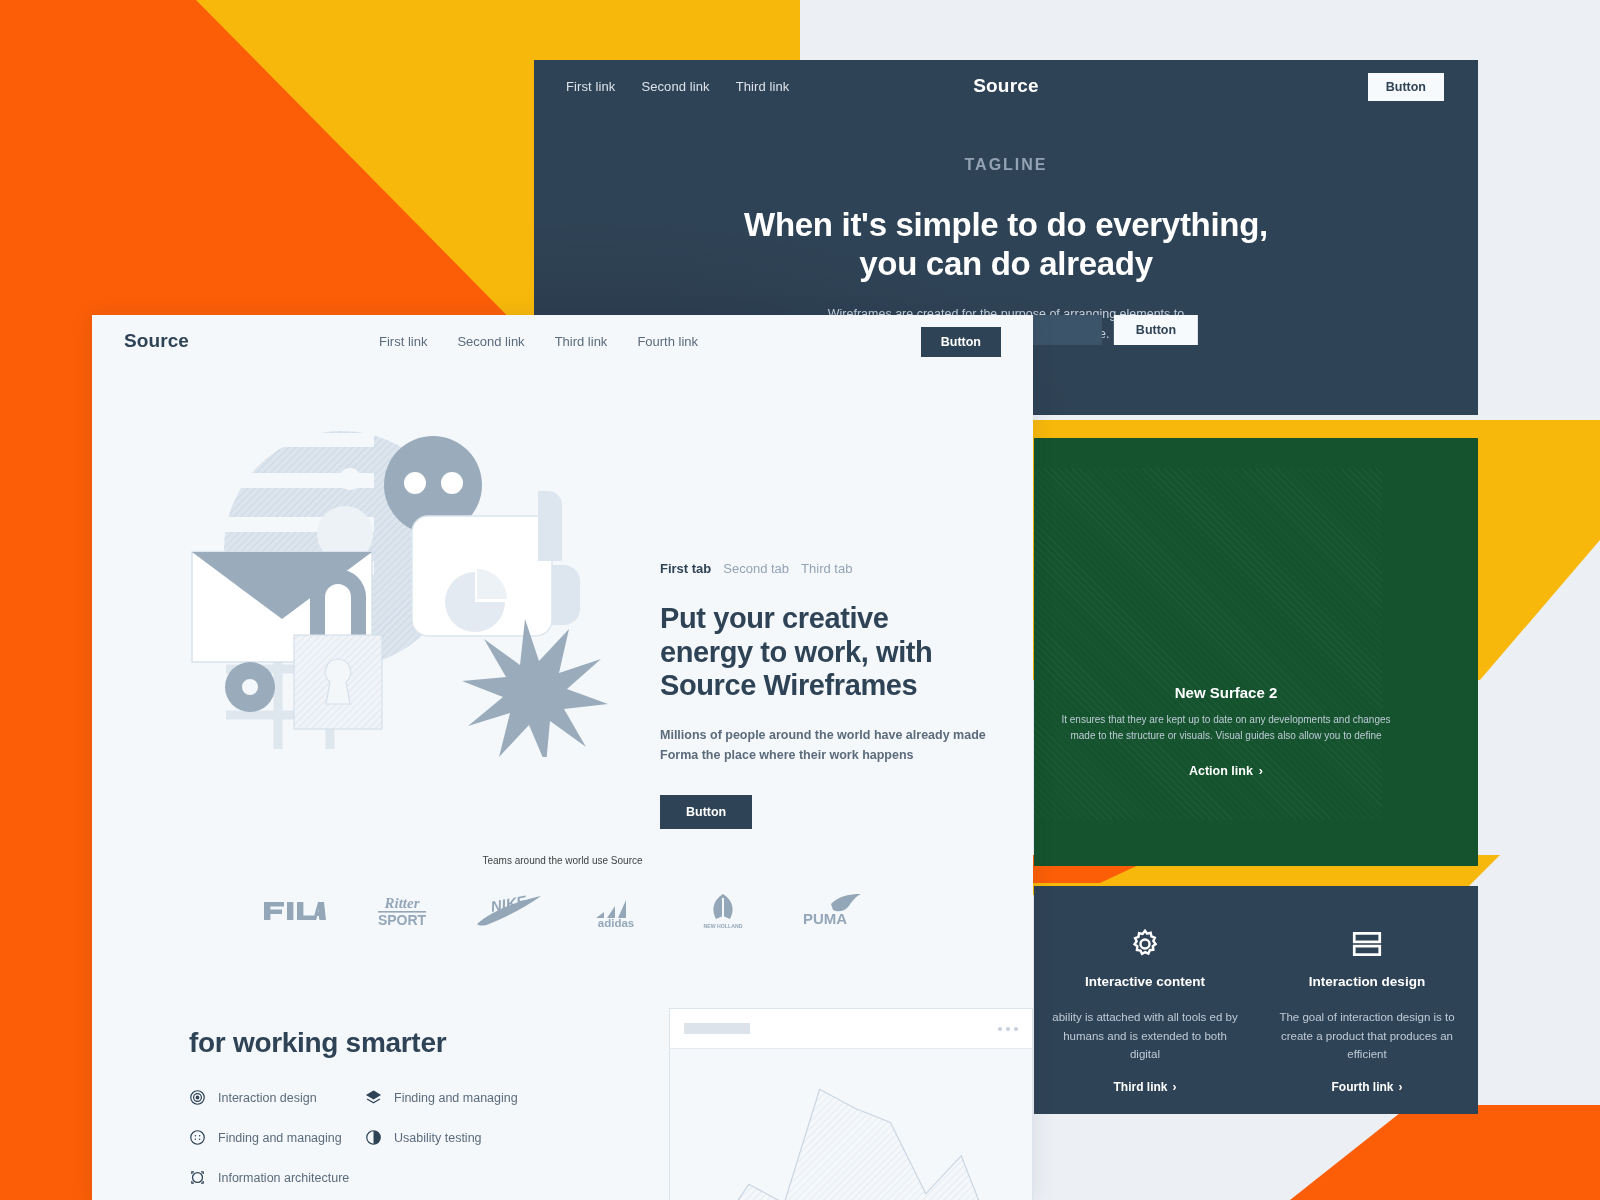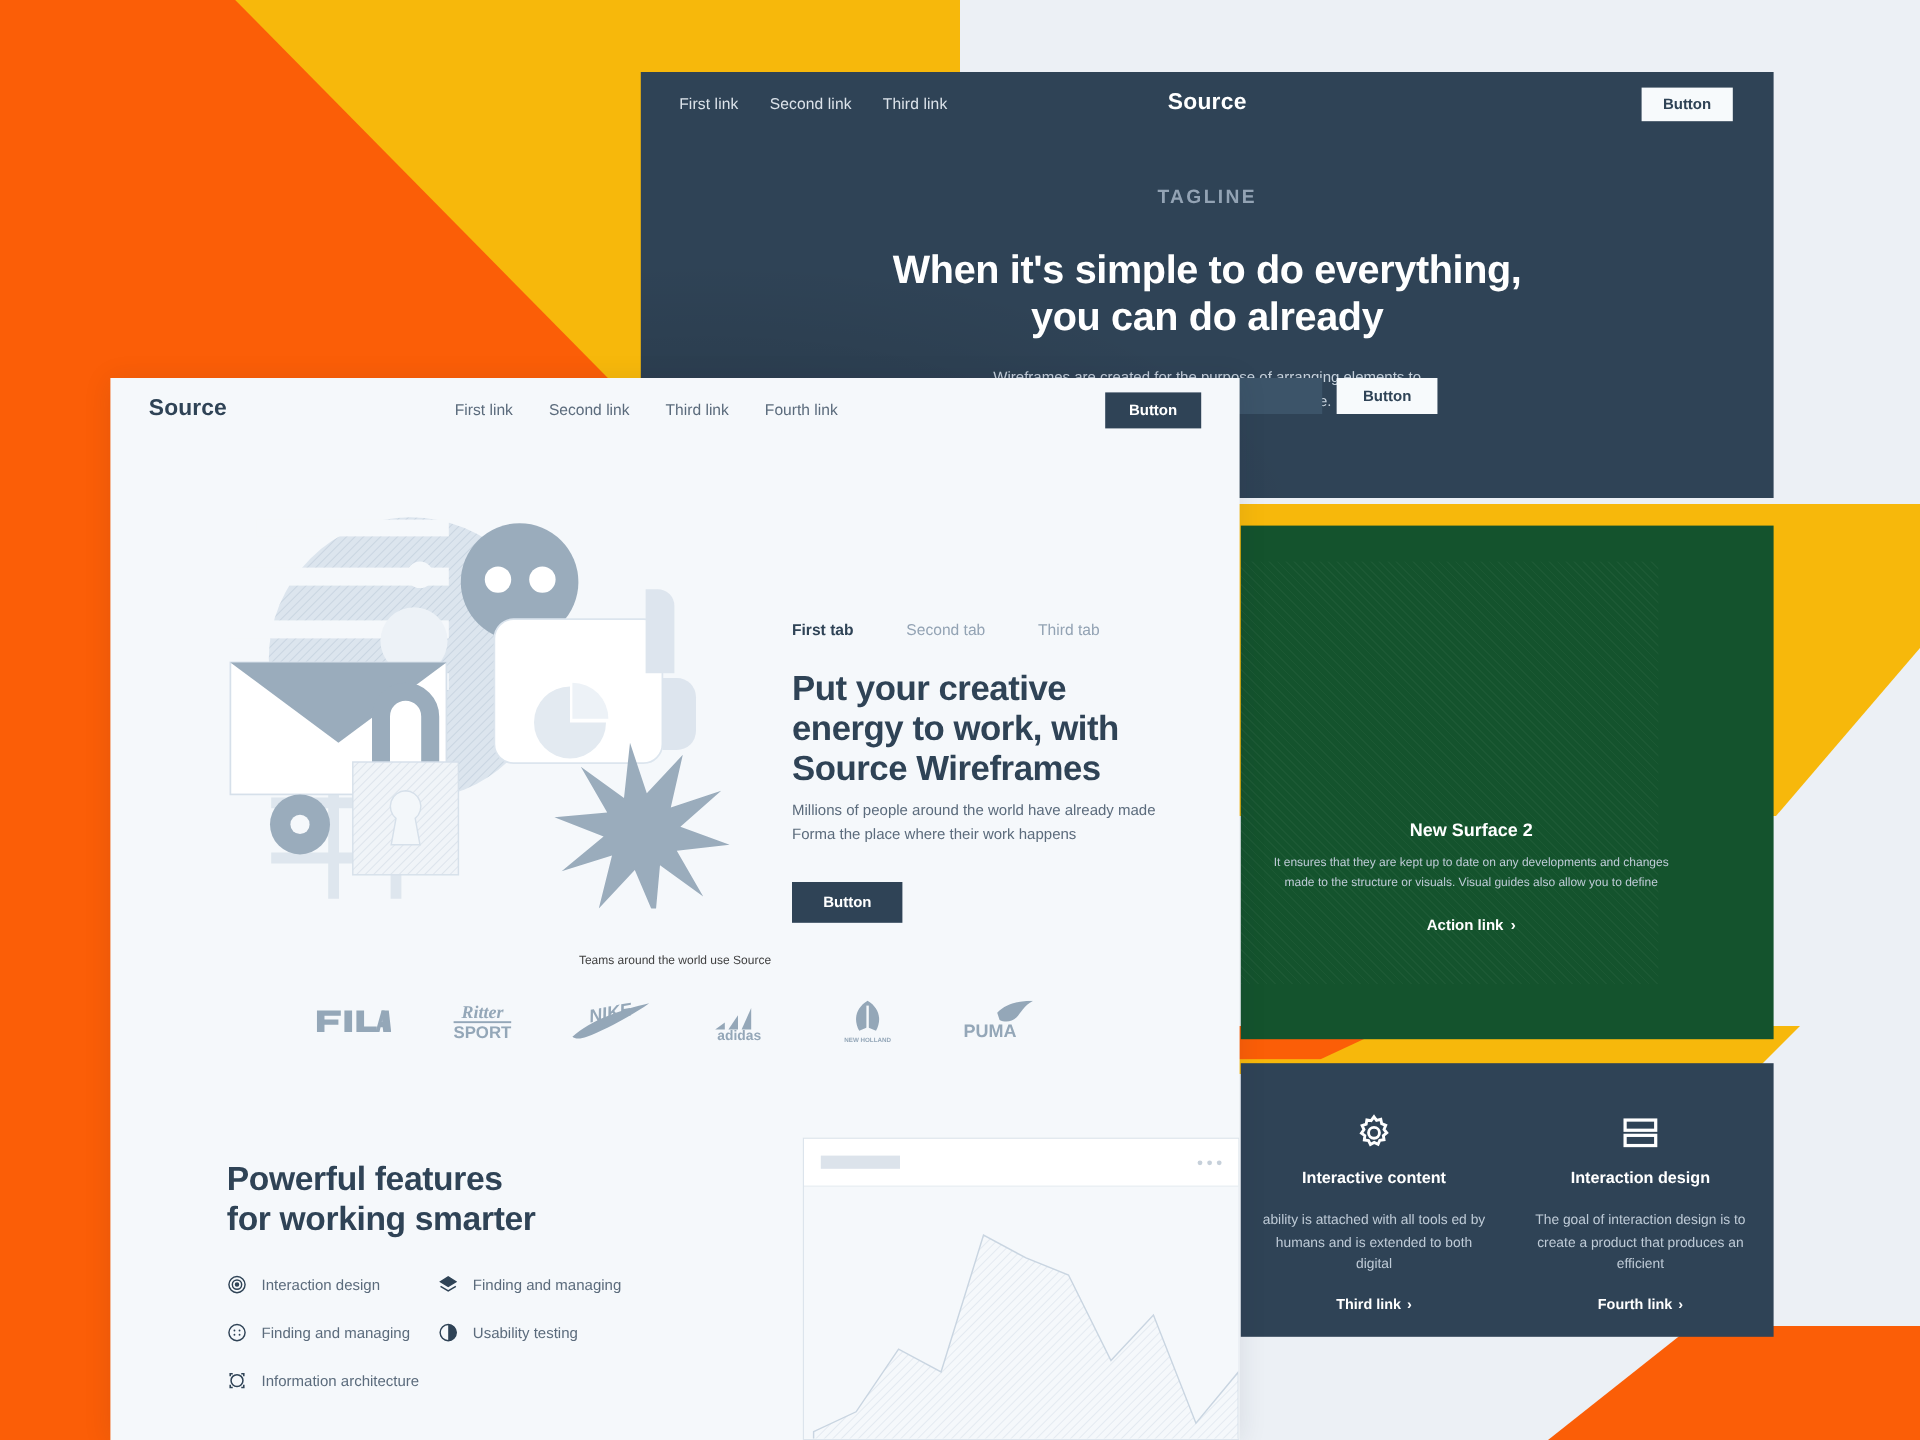--- a/index.html
+++ b/index.html
@@ -157,28 +157,28 @@
     position: absolute; right: 32px; top: 12px;
     background: #2F4356; color: #FFFFFF; border: 0;
     font-size: 12.5px; font-weight: bold; padding: 8px 20px; cursor: pointer;
     font-family: "Liberation Sans", sans-serif;
   }
 
   .hero-row { display: flex; padding: 30px 0 0 0; }
   .illus { width: 470px; height: 360px; position: relative; margin-left: 98px; }
   .copy { width: 330px; padding-top: 120px; }
 
-  .tabs { display: flex; gap: 44px; }
+  .tabs { display: flex; gap: 12px; margin-top: 44px; }
   .tab { font-size: 13px; color: #93A3B4; cursor: pointer; }
   .tab.active { color: #2F4356; font-weight: bold; }
   .copy-title {
     color: #2F4356; font-size: 29px; font-weight: bold;
     line-height: 1.16; letter-spacing: -.4px; margin-top: 26px;
   }
-  .copy-text { color: #5B6B7C; font-size: 12.5px; line-height: 1.62; margin-top: 6px; }
+  .copy-text { color: #5B6B7C; font-size: 12.5px; line-height: 1.62; margin-top: 22px; font-weight: bold; }
   .copy-btn {
     margin-top: 30px; background: #2F4356; color: #FFFFFF; border: 0;
     font-size: 12.5px; font-weight: bold; padding: 10px 26px; cursor: pointer;
     font-family: "Liberation Sans", sans-serif;
   }
 
   .logos-wrap { margin-top: 26px; text-align: center; }
   .logos-caption { color: #404040; font-size: 10px; }
   .logos { display: flex; justify-content: center; align-items: center; gap: 0; margin-top: 26px; padding: 0 150px; }
   .logo { flex: 1; display: flex; align-items: center; justify-content: center; color: #94A7B8; }
@@ -436,21 +436,20 @@
           </svg>
         </div>
 
       </div>
     </div>
 
     <div class="features-row">
 
       <div class="feat-left">
         <h2 class="feat-heading">
-          <div>Powerful features</div>
           <div>for working smarter</div>
         </h2>
 
         <div class="feat-list">
 
           <div class="feat-item">
             <span class="feat-item-ico">
               <svg width="17" height="17" viewBox="0 0 24 24" fill="none" stroke="#2F4356" stroke-width="1.7">
                 <circle cx="12" cy="12" r="9.5"></circle>
                   <circle cx="12" cy="12" r="5.5"></circle>

